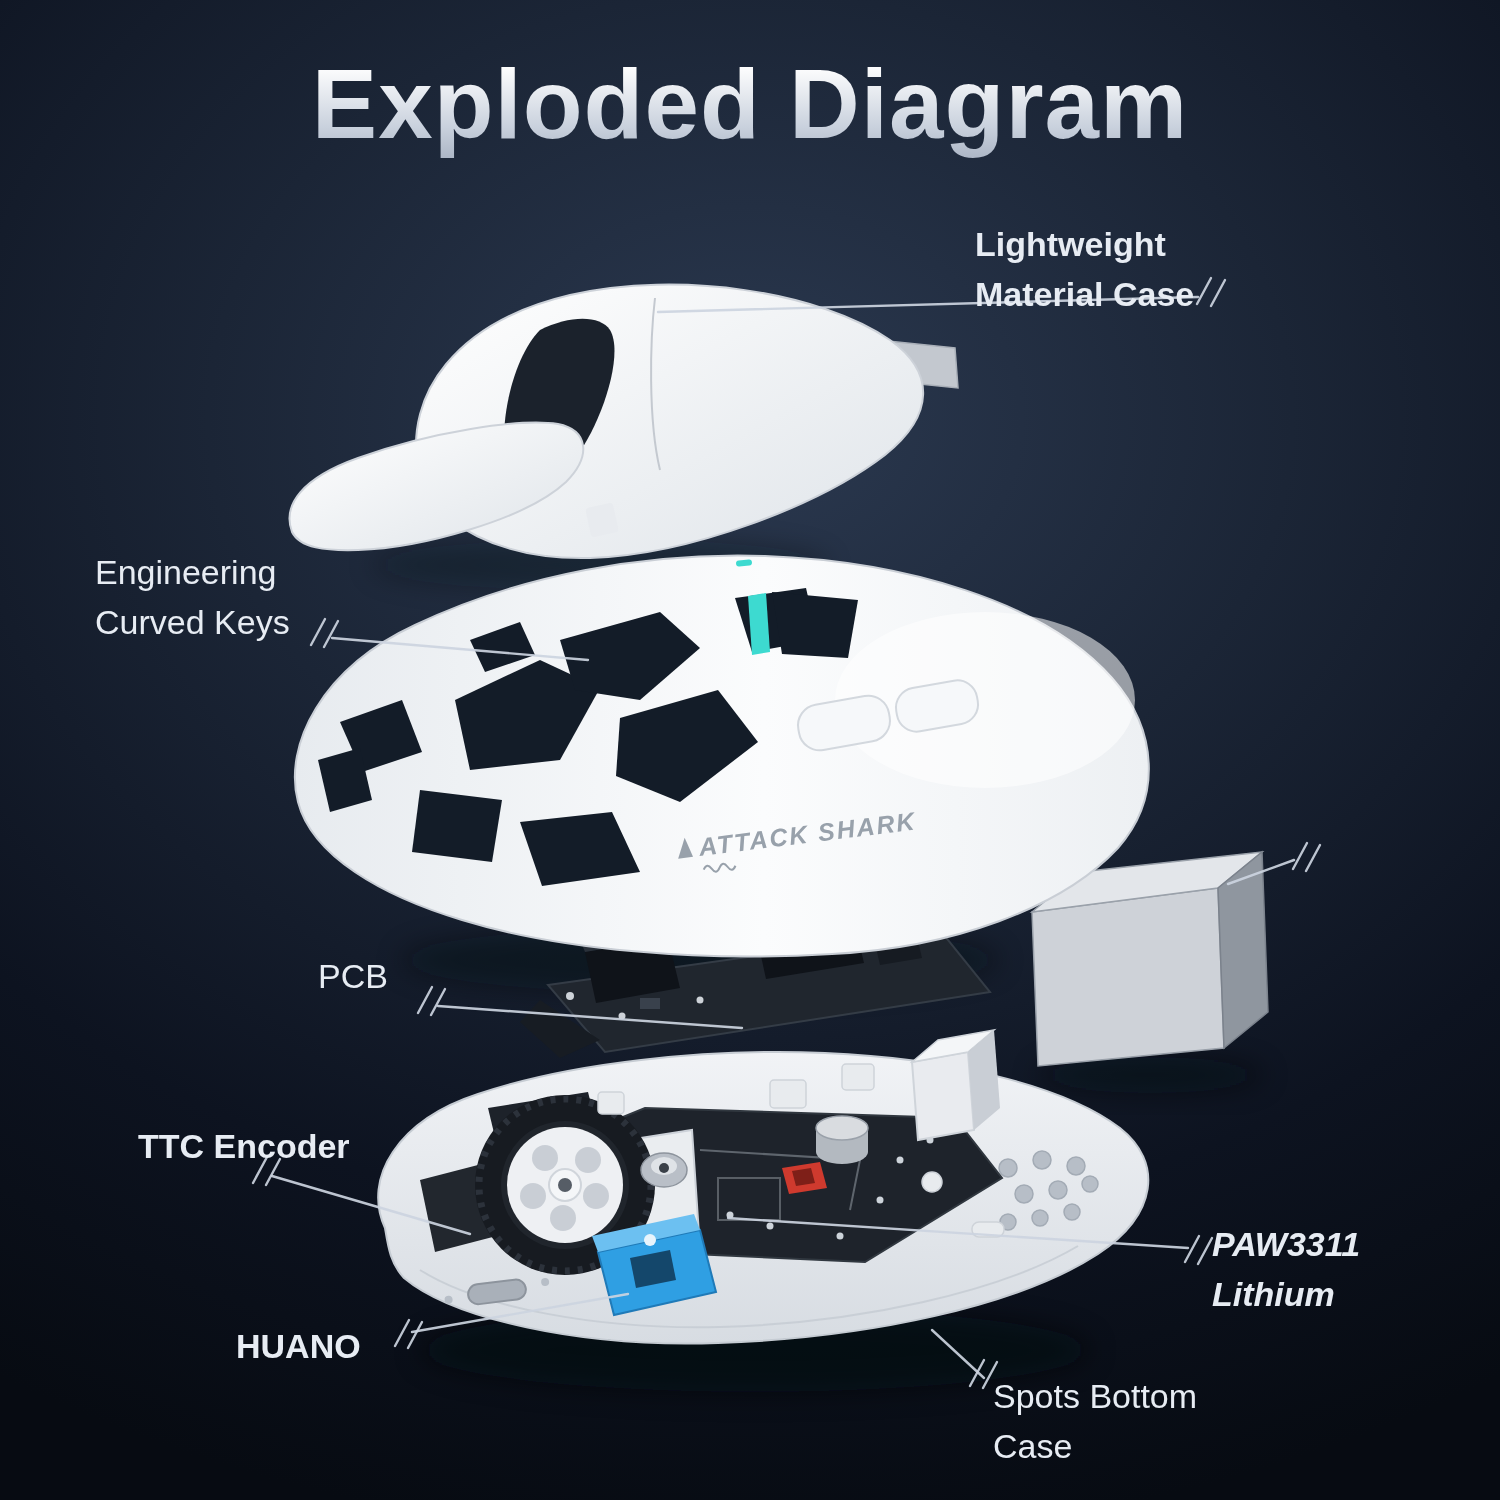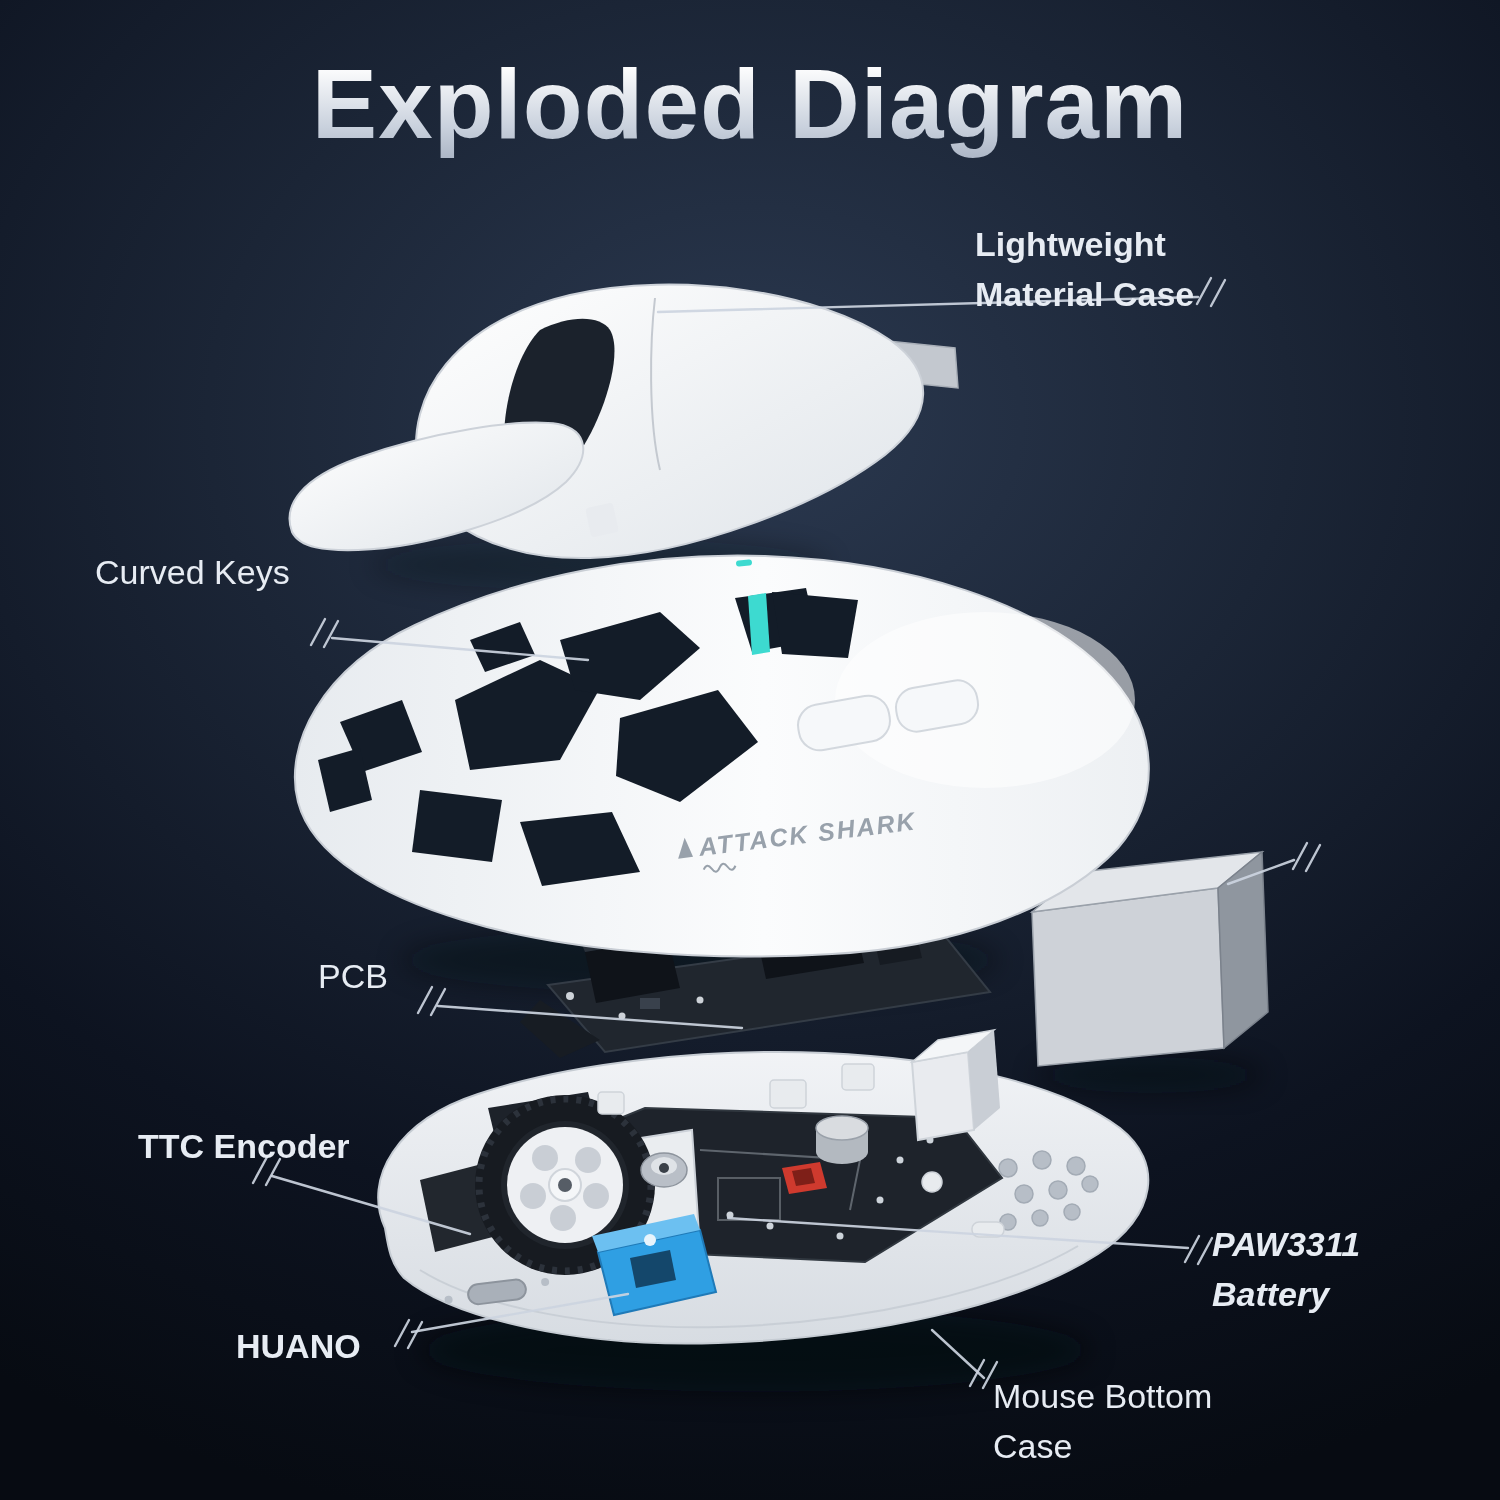--- a/index.html
+++ b/index.html
@@ -268,39 +268,40 @@
   </svg>
 
   <h1 class="title">Exploded Diagram</h1>
 
   <div class="label" style="left:975px;top:220px;font-weight:bold;">
     <span>Lightweight</span>
     <span>Material Case</span>
   </div>
 
   <div class="label" style="left:95px;top:548px;">
+    <span>Engineering</span>
     <span>Curved Keys</span>
   </div>
 
   <div class="label" style="left:318px;top:952px;">
     <span>PCB</span>
   </div>
 
 
   <div class="label bold" style="left:138px;top:1122px;">
     <span>TTC Encoder</span>
   </div>
 
   <div class="label bold" style="left:1212px;top:1220px;font-style:italic;">
     <span>PAW3311</span>
-    <span>Battery</span>
+    <span>Lithium</span>
   </div>
 
   <div class="label bold" style="left:236px;top:1322px;">
     <span>HUANO</span>
   </div>
 
   <div class="label" style="left:993px;top:1372px;">
-    <span>Mouse Bottom</span>
+    <span>Spots Bottom</span>
     <span>Case</span>
   </div>
 
 </div>
 
 </body></html>

